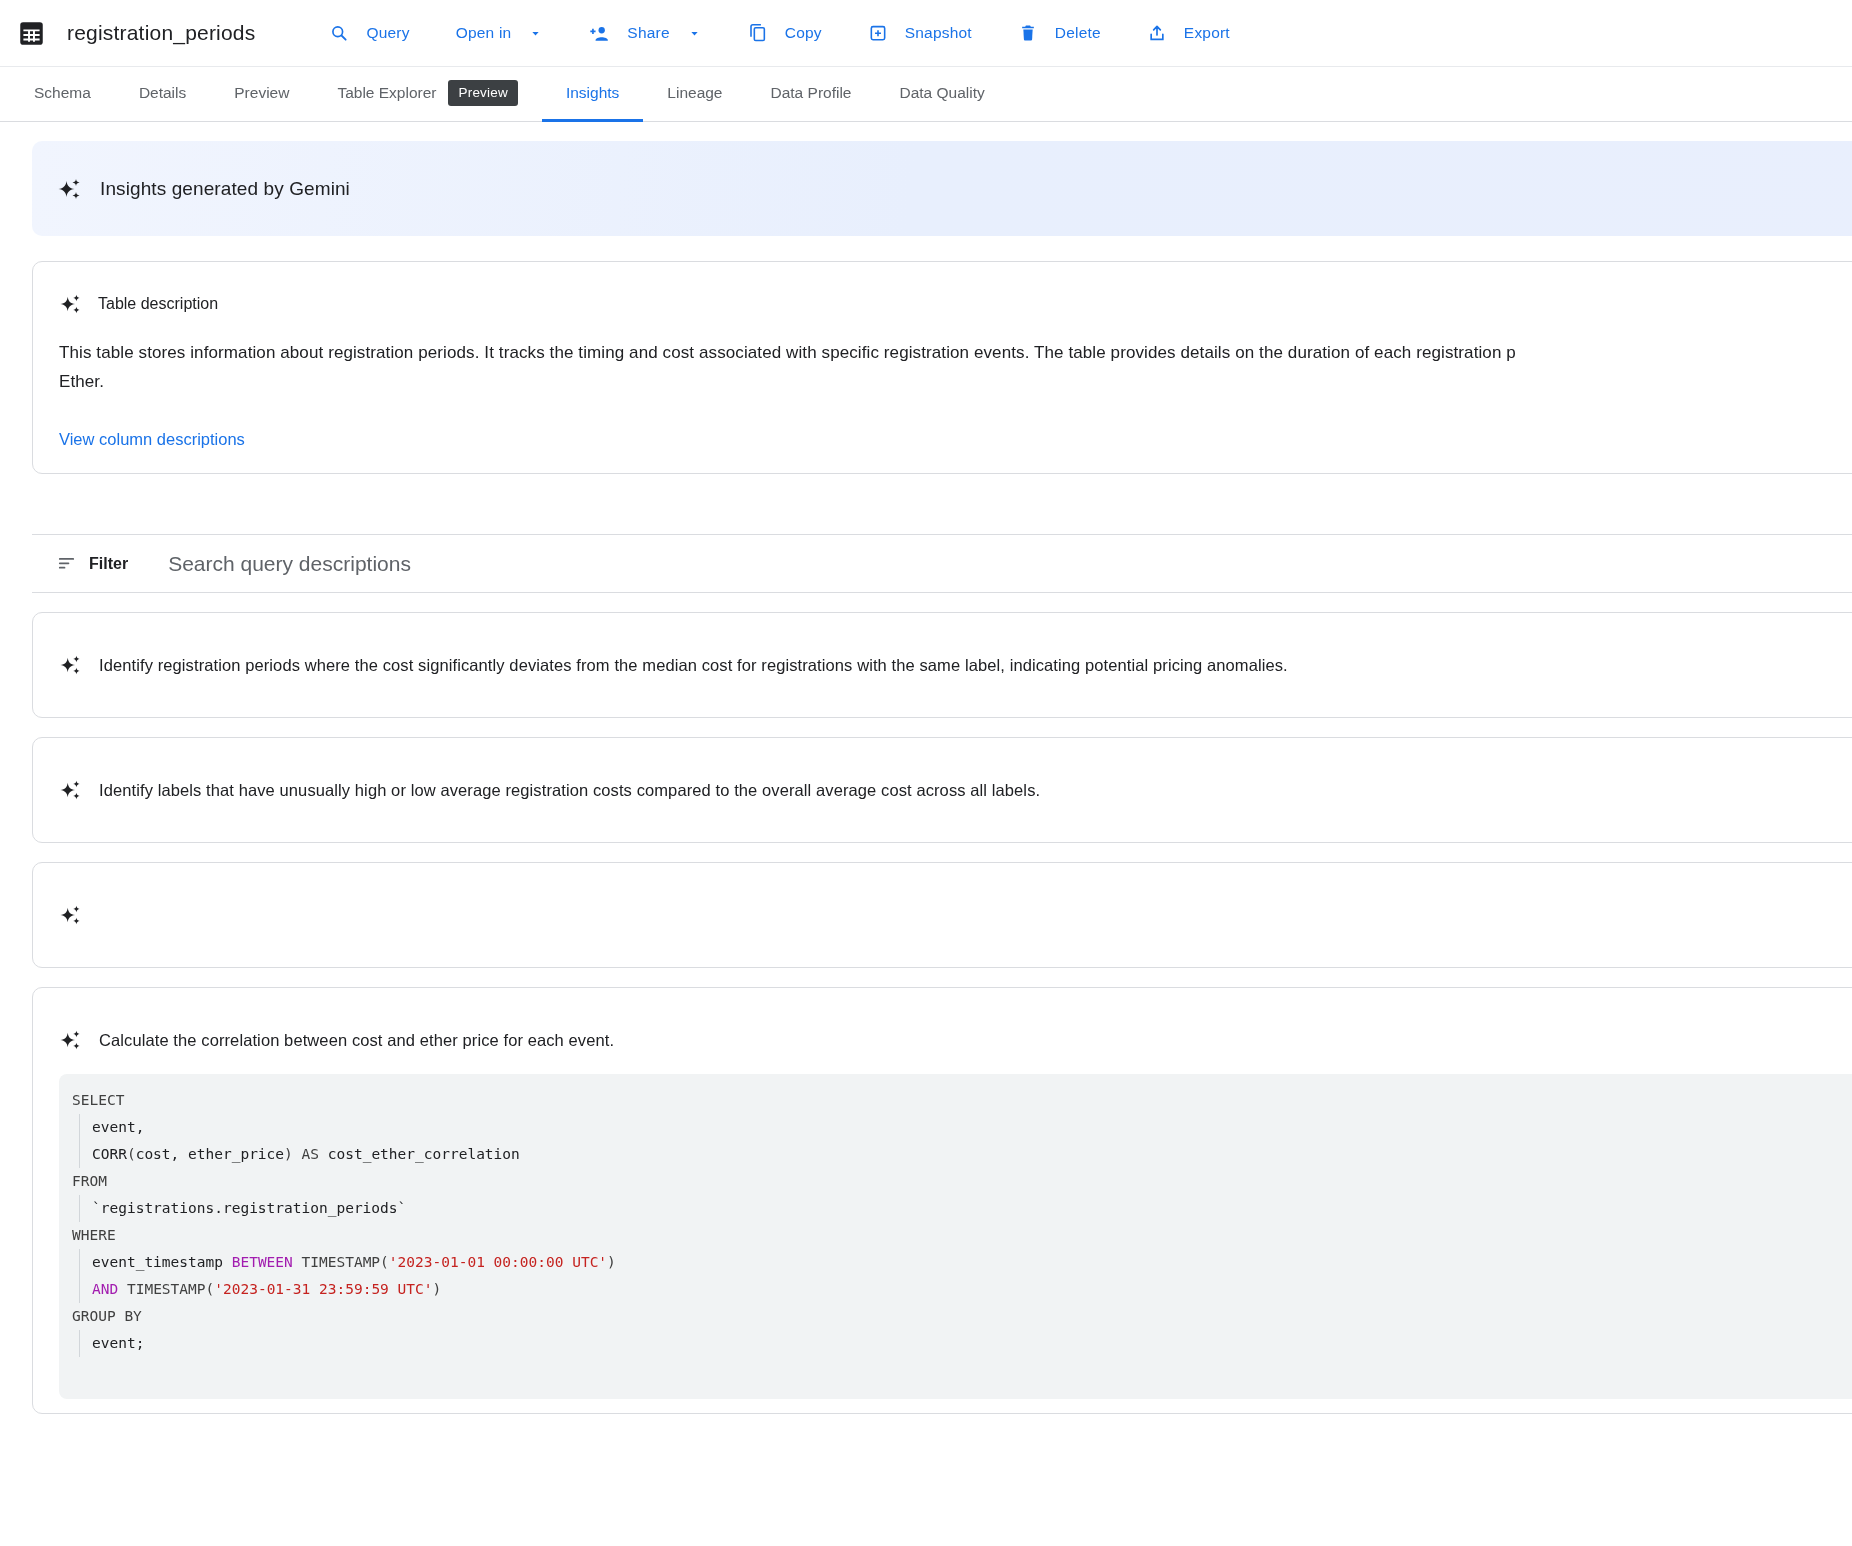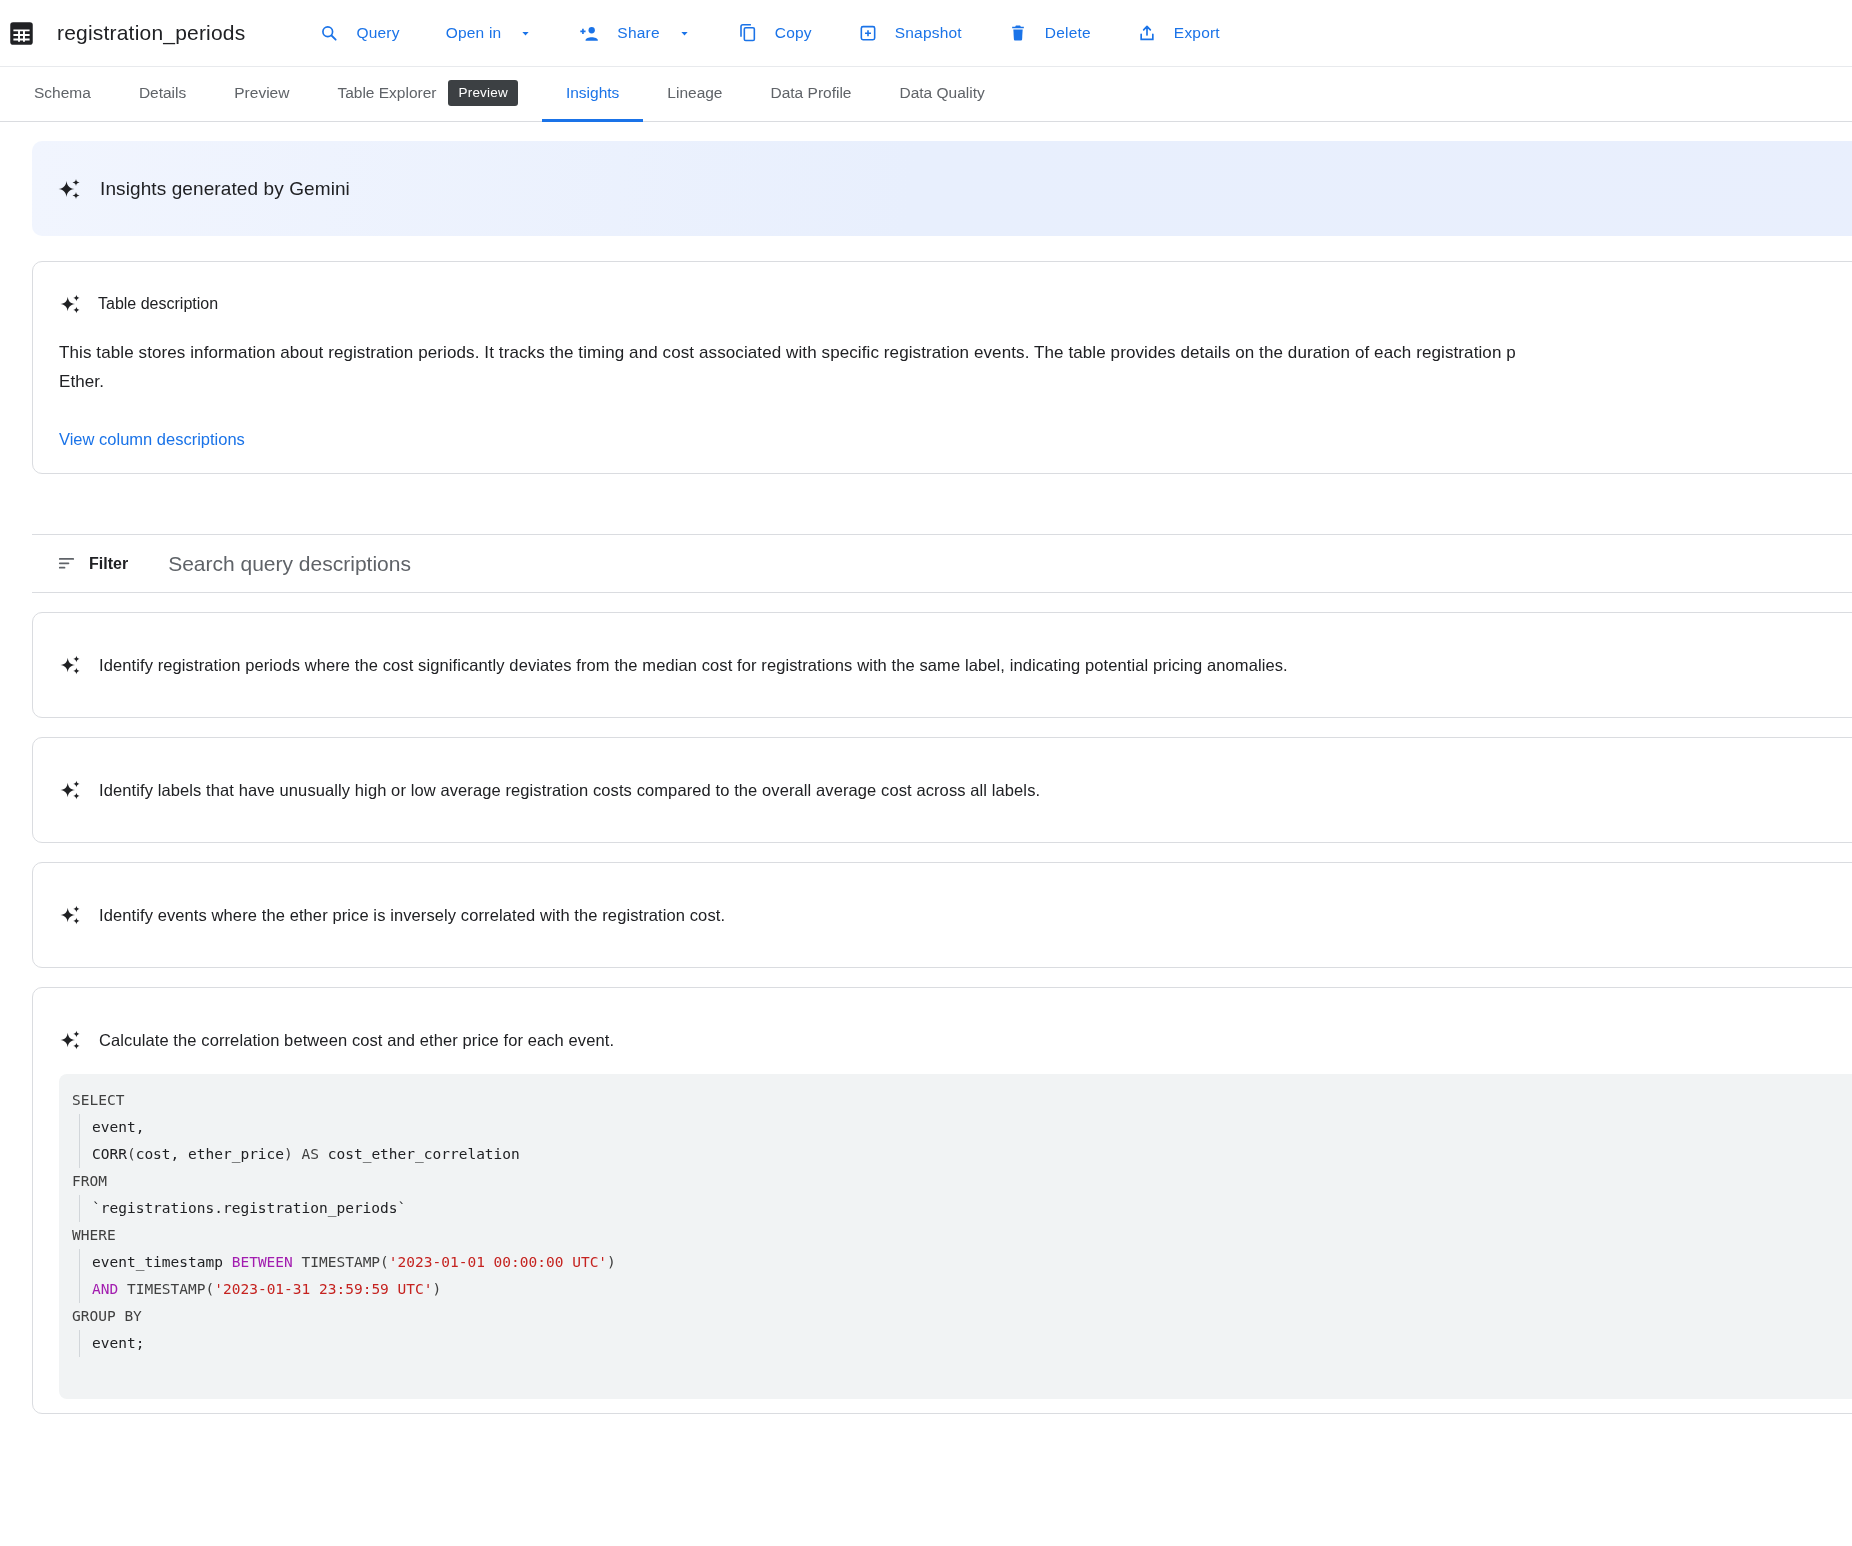--- a/index.html
+++ b/index.html
@@ -1,21 +1,21 @@
 <!DOCTYPE html>
 <html><head>
 <meta charset="utf-8">
 <style>
   * { box-sizing: border-box; margin: 0; padding: 0; }
   html, body { width: 1852px; height: 1546px; overflow: hidden; background: #fff; }
   body { font-family: "Liberation Sans", sans-serif; color: #202124; }
   button { background: none; border: none; font-family: inherit; cursor: pointer; padding: 0; }
 
   
-  .hdr { display: flex; align-items: center; height: 67px; padding-left: 8px;
+  .hdr { display: flex; align-items: center; height: 67px; padding-left: 18px;
          border-bottom: 1px solid #e8eaed; }
   .hdr-title { font-size: 21px; color: #202124; margin-left: 22px; letter-spacing: .2px; }
   .hdr-actions { display: flex; align-items: center; gap: 46px; margin-left: 74px; }
   .act { display: flex; align-items: center; gap: 17px; color: #1a73e8;
          font-size: 15.5px; font-weight: 500; letter-spacing: .2px; }
   .act svg { display: block; }
 
   
   .tabs { display: flex; align-items: stretch; padding-left: 10px; height: 55px;
           width: 1990px; border-bottom: 1px solid #dadce0; }
@@ -258,21 +258,20 @@
     <svg class="spark" width="22" height="22">
         <use href="#spark"></use>
       </svg>
     <div class="insight-text">Identify labels that have unusually high or low average registration costs compared to the overall average cost across all labels.</div>
   </section>
 
   <section class="card insight stretch">
     <svg class="spark" width="22" height="22">
         <use href="#spark"></use>
       </svg>
-    <div class="insight-text">Identify events where the ether price is inversely correlated with the registration cost.</div>
   </section>
 
   <section class="card sql-card stretch">
     <div class="sql-head">
       <svg class="spark" width="22" height="22">
           <use href="#spark"></use>
         </svg>
       <div class="insight-text">Calculate the correlation between cost and ether price for each event.</div>
     </div>
     <div class="code">

